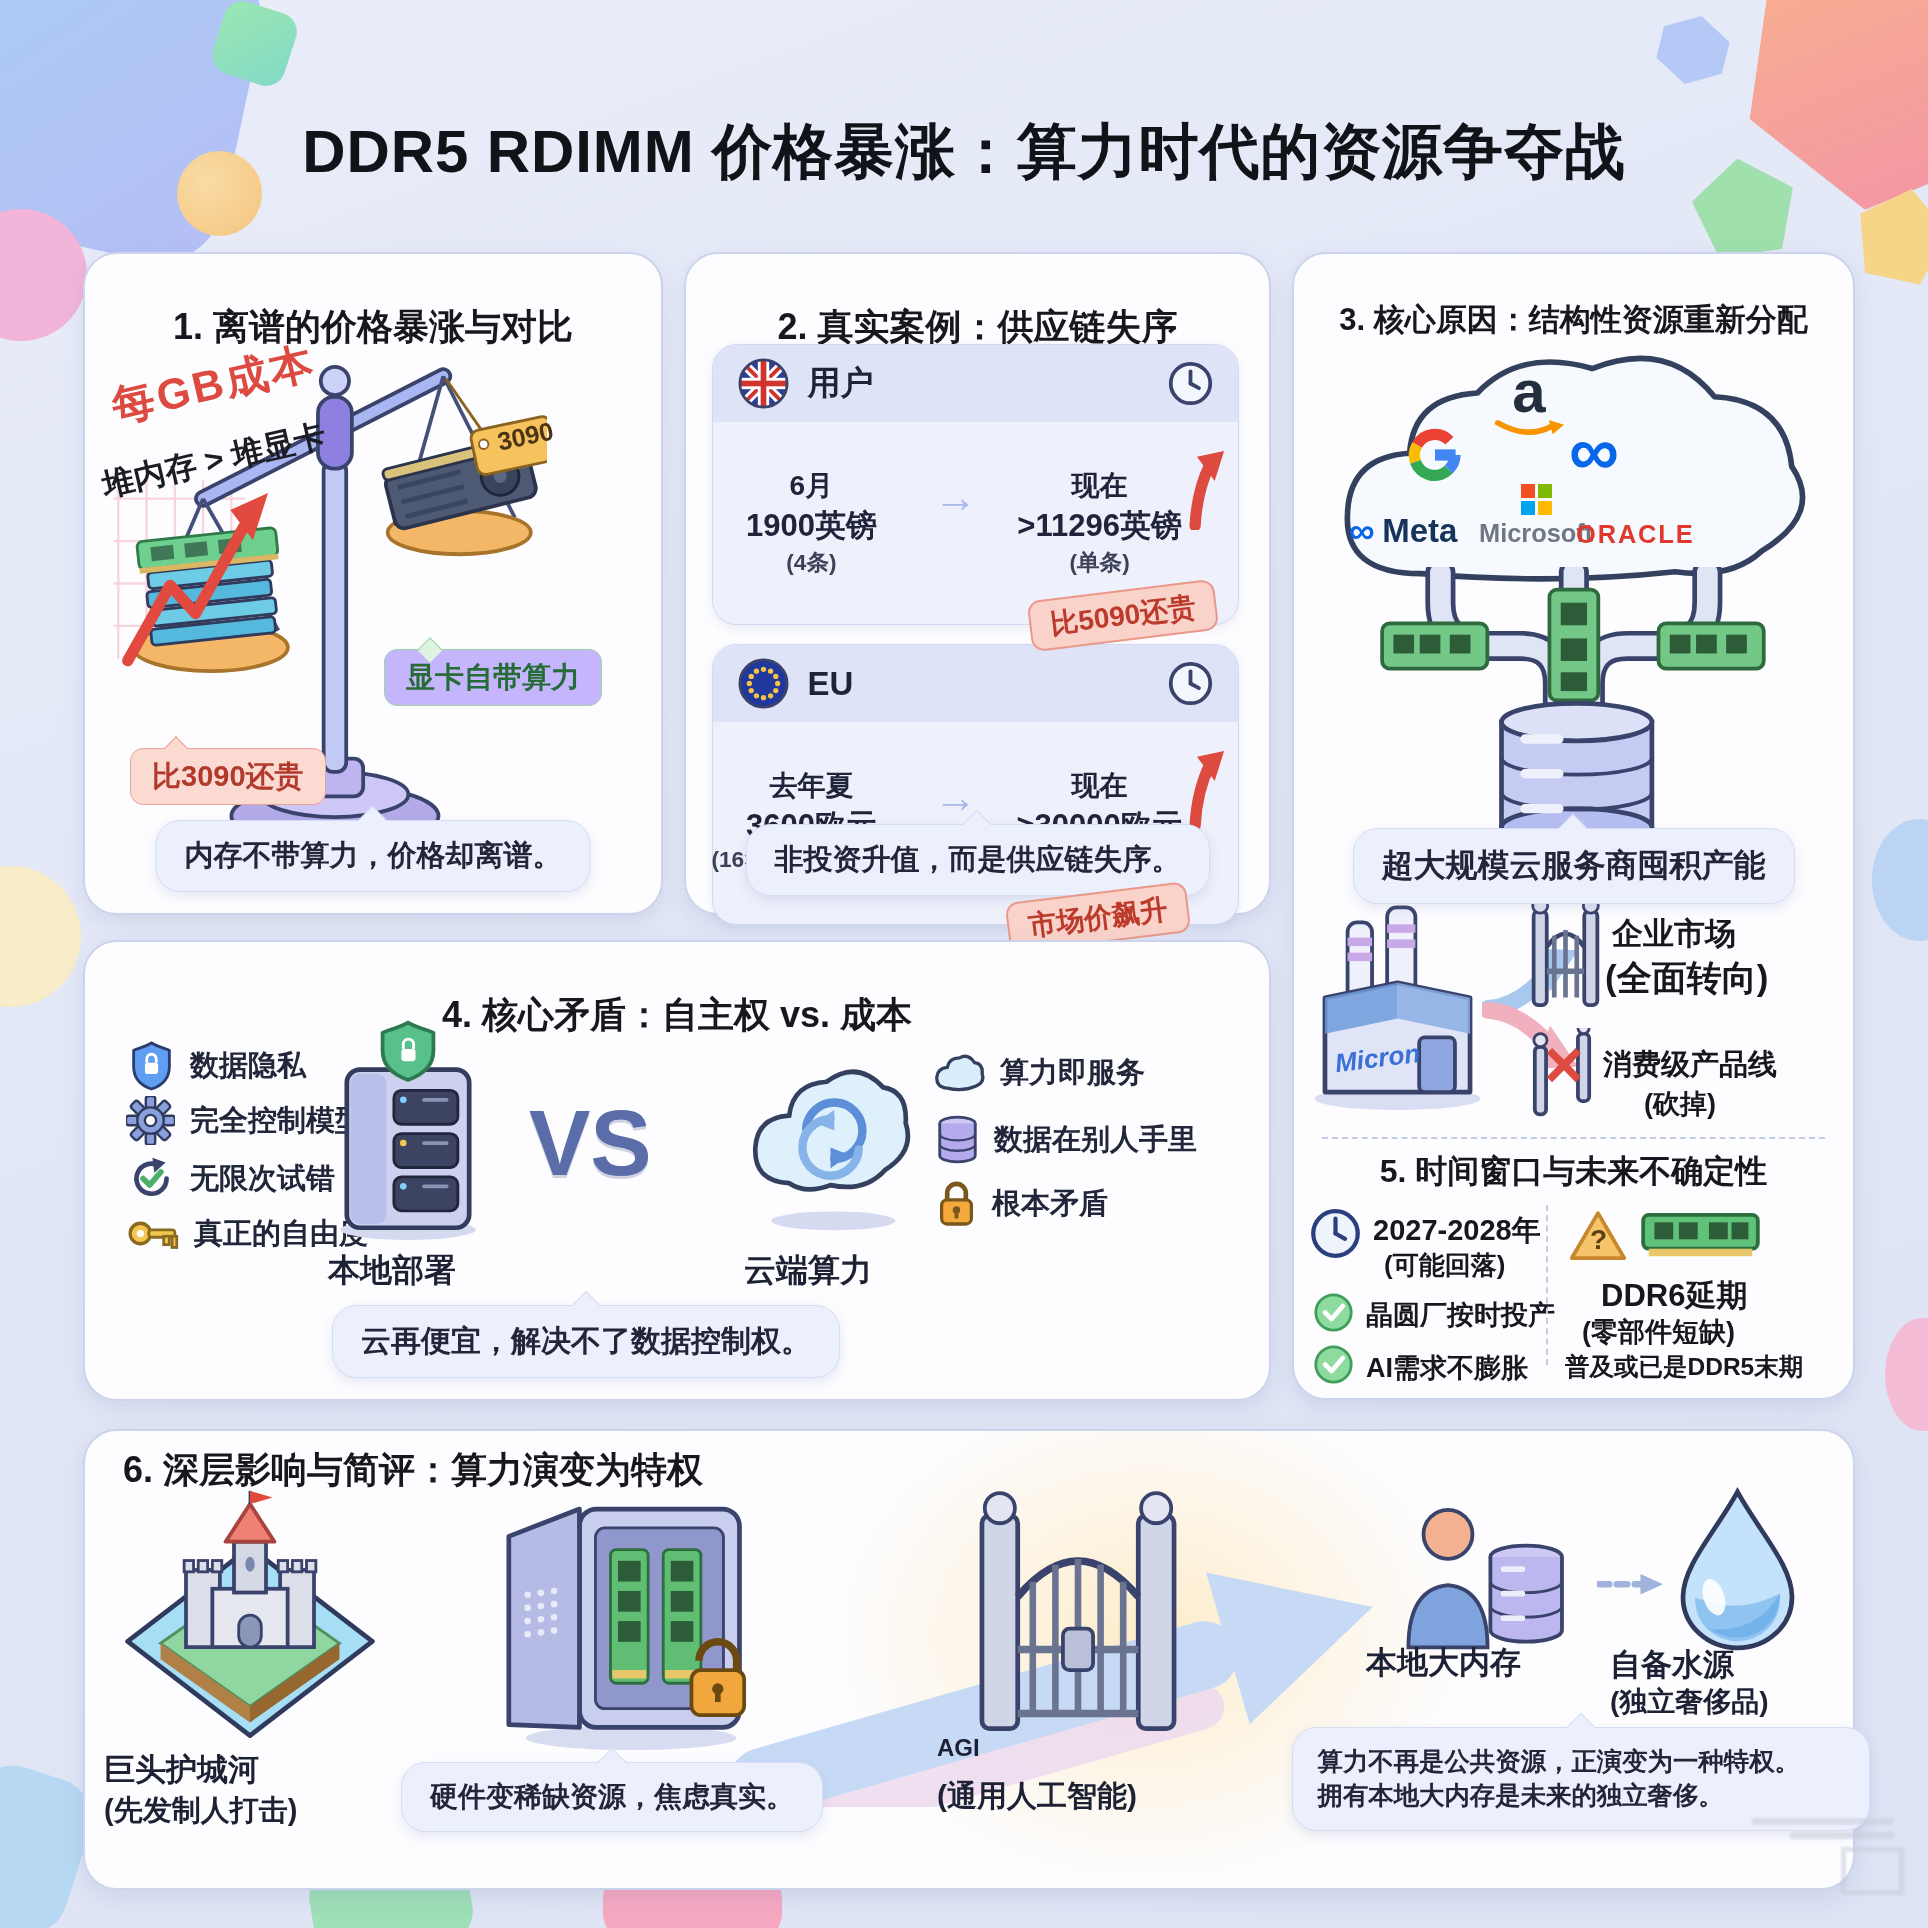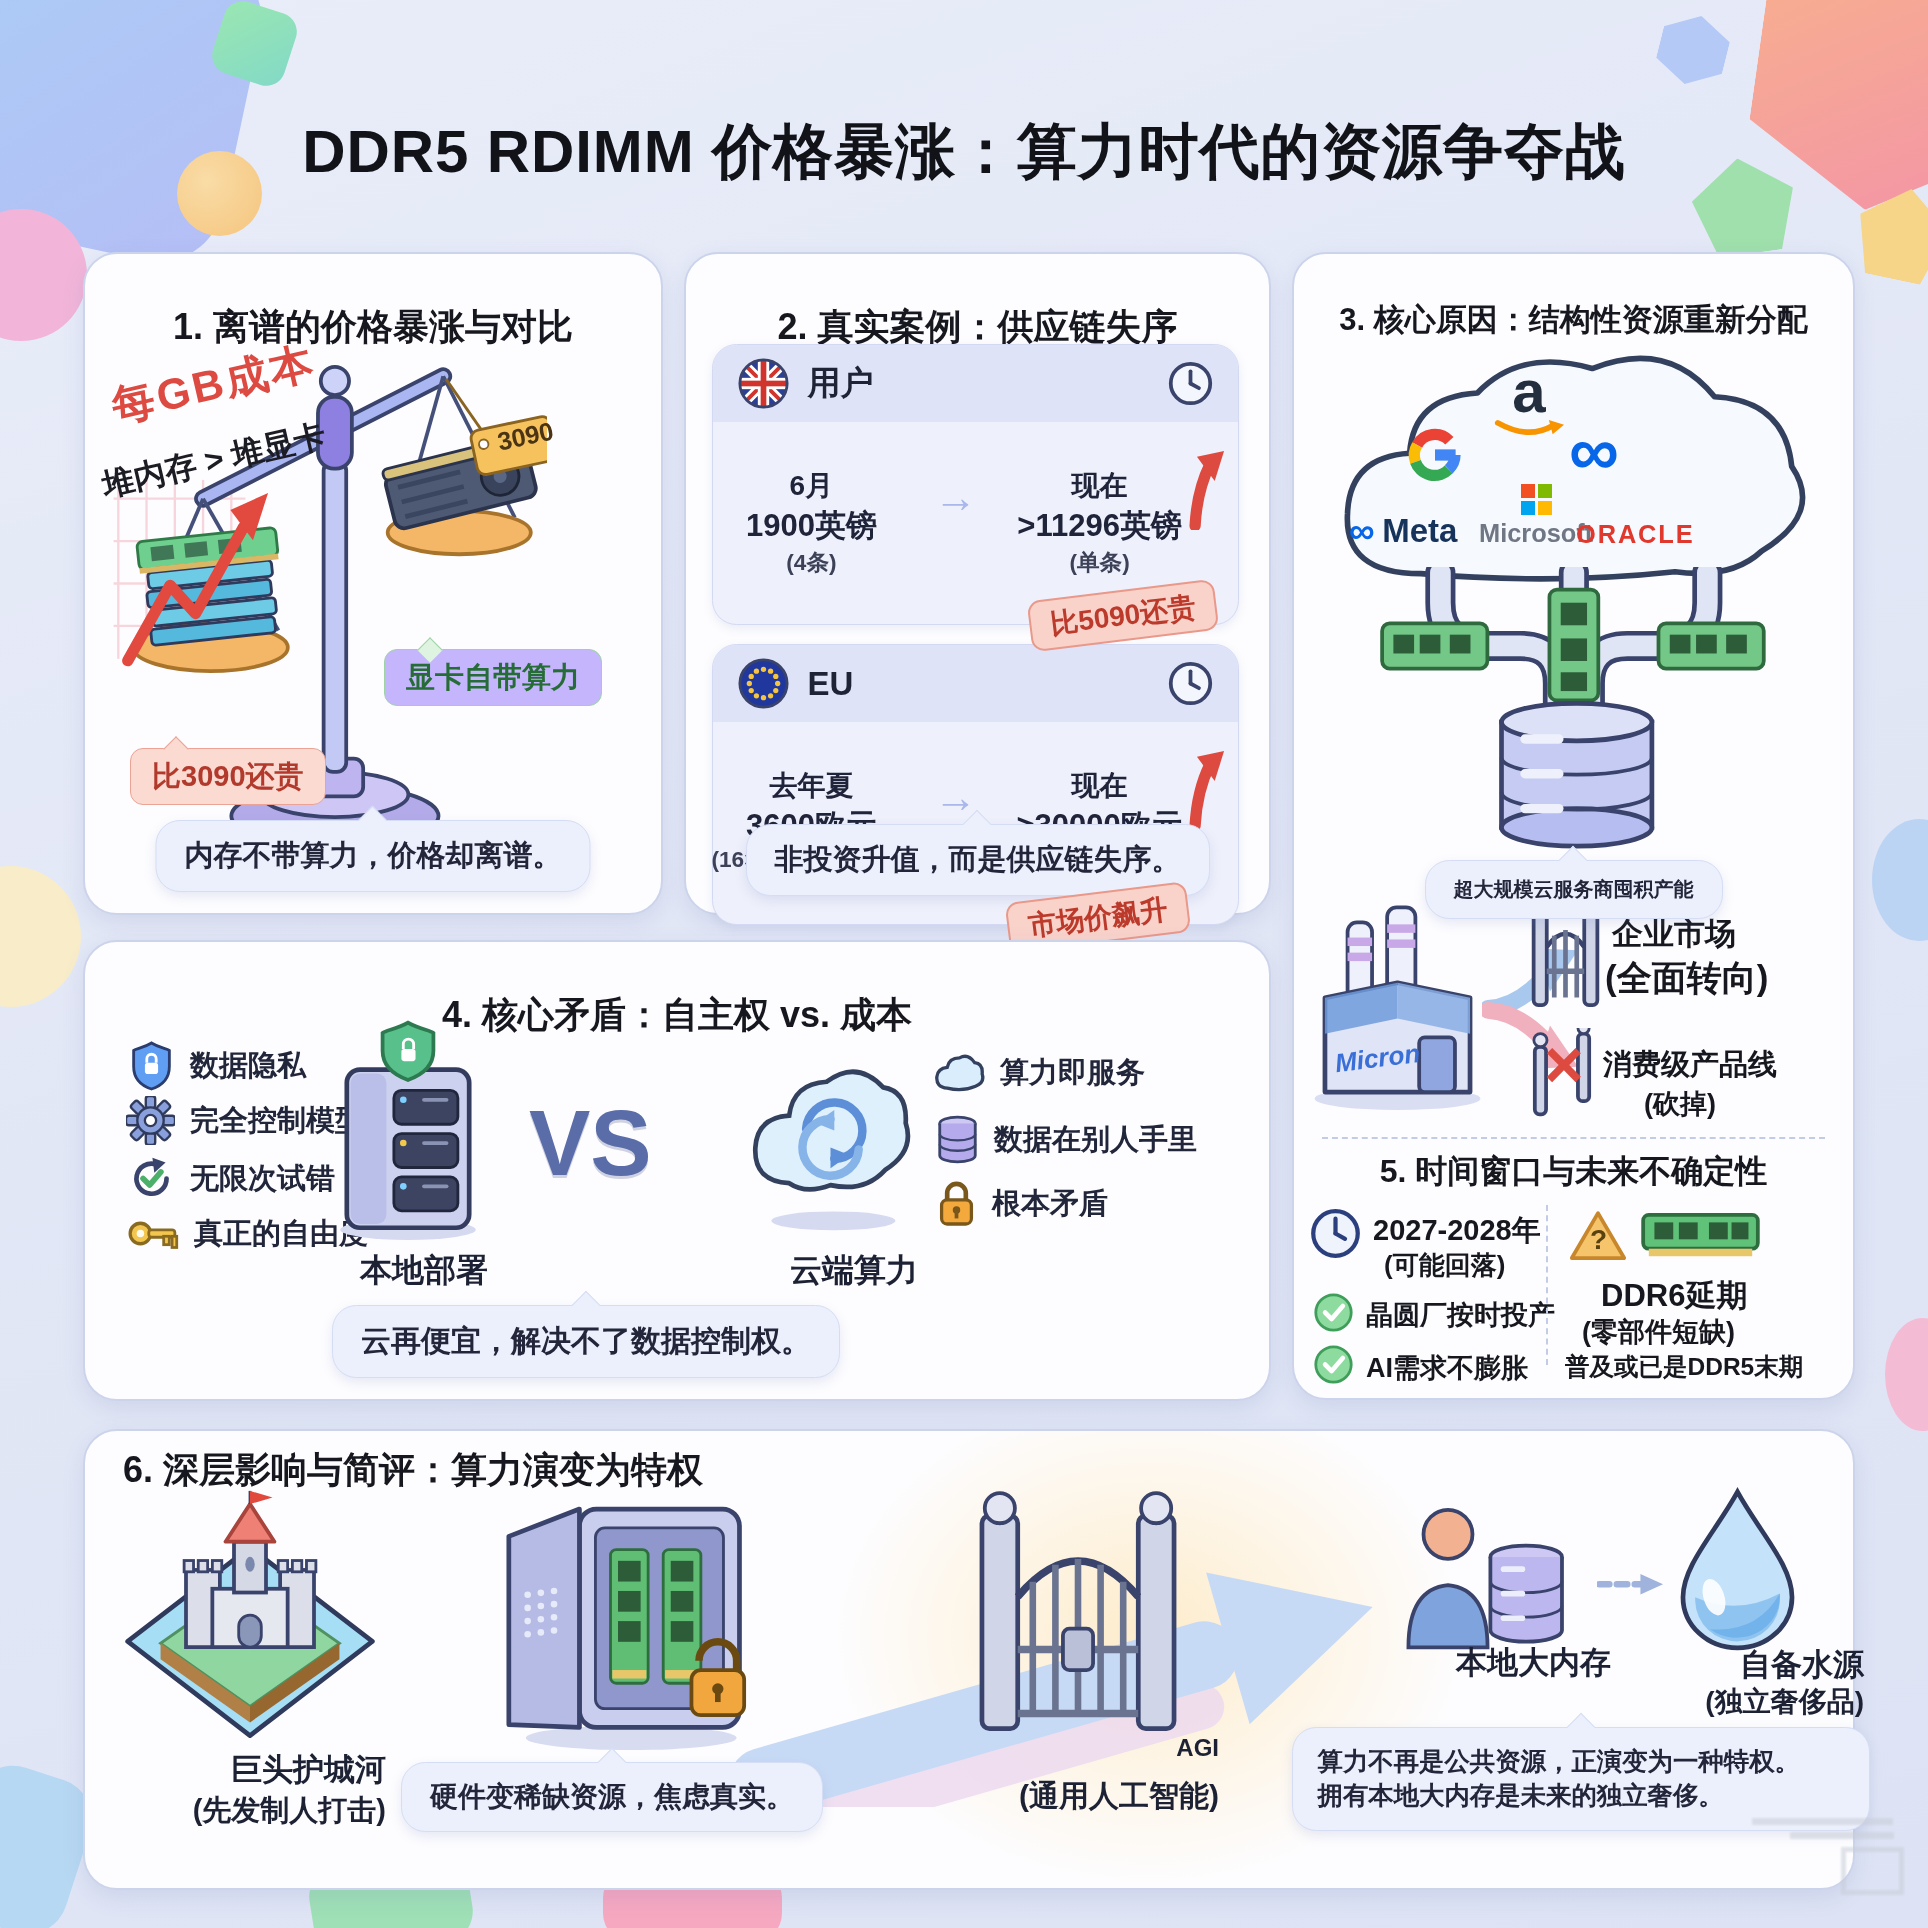--- a/index.html
+++ b/index.html
@@ -37,21 +37,21 @@
   .case-body{position:relative;display:flex;justify-content:center;align-items:flex-start;gap:22.6px;padding:24.5px 53px 9.4px 13px;}
   .ccol{text-align:center;min-width:200px;margin-top:20px;}
   .ccol .t1{font-size:28px;font-weight:800;}
   .ccol .t2{font-size:31px;font-weight:900;white-space:nowrap;}
   .ccol .t3{font-size:22.6px;font-weight:800;color:#3c4158;white-space:nowrap;}
   .carrow{font-size:43px;font-weight:900;color:#a9b7ea;margin-top:26px;}
   .uparrow{position:absolute;right:13px;top:24.5px;}
   
   .feat{display:flex;align-items:center;gap:15px;position:absolute;}
   .feat .ftext{font-size:29px;font-weight:900;color:#22263a;white-space:nowrap;}
-  .biglabel{position:absolute;font-size:32px;font-weight:900;color:#1d2134;text-align:right;}
+  .biglabel{position:absolute;font-size:32px;font-weight:900;color:#1d2134;text-align:left;}
   .vs{position:absolute;font-size:92px;font-weight:900;color:#5b6da8;text-shadow:0 2.8px 0 rgba(70,85,140,.25);}
   
   .logo{position:absolute;z-index:3;display:flex;align-items:center;gap:7.5px;}
   .s5text{position:absolute;font-weight:900;color:#17181f;white-space:nowrap;}
   .dashline{position:absolute;border-top:2.8px dashed #c3cce6;}
   .vdash{position:absolute;border-left:2.8px dashed #c3cce6;}
   .ms-grid{display:grid;grid-template-columns:14px 14px;grid-template-rows:14px 14px;gap:2.8px;}
   .wm{position:absolute;right:24.5px;bottom:26px;opacity:.55;filter:blur(0.9px);z-index:3;}
   .wm div{background:#c9cdd8;margin:7.5px 0;}
   .main-title{position:absolute;left:0;right:0;top:72px;text-align:center;font-size:60px;font-weight:900;
@@ -322,21 +322,21 @@
       <rect x="185" y="165" width="160" height="112" fill="#c5cbf3" stroke="#39436b" stroke-width="5"></rect>
       <ellipse cx="265" cy="277" rx="80" ry="20" fill="#b6bdf0" stroke="#39436b" stroke-width="5"></ellipse>
       <path d="M185 203 A80 18 0 0 0 345 203" fill="none" stroke="#39436b" stroke-width="4"></path>
       <path d="M185 240 A80 18 0 0 0 345 240" fill="none" stroke="#39436b" stroke-width="4"></path>
       <ellipse cx="265" cy="165" rx="80" ry="20" fill="#dde1f8" stroke="#39436b" stroke-width="5"></ellipse>
       <rect x="205" y="178" width="46" height="10" rx="5" fill="#eef1fb"></rect>
       <rect x="205" y="215" width="46" height="10" rx="5" fill="#eef1fb"></rect>
       <rect x="205" y="252" width="46" height="10" rx="5" fill="#eef1fb"></rect>
     </svg>
 
-    <div class="bubble" style="left:50%;transform:translateX(-50%);top:606px;white-space:nowrap;font-size:20px;">超大规模云服务商囤积产能</div>
+    <div class="bubble" style="left:50%;transform:translateX(-50%);top:574px;white-space:nowrap;font-size:32px;">超大规模云服务商囤积产能</div>
 
     <svg class="absolute" style="left:14px;top:642px;" width="179" height="215" viewBox="0 0 190 228">
       <ellipse cx="95" cy="215" rx="88" ry="12" fill="#d9def2"></ellipse>
       <rect x="42" y="28" width="26" height="82" rx="10" fill="#eef1fb" stroke="#39436b" stroke-width="4"></rect>
       <rect x="84" y="12" width="30" height="98" rx="10" fill="#eef1fb" stroke="#39436b" stroke-width="4"></rect>
       <rect x="42" y="44" width="26" height="9" fill="#c9a8e8"></rect>
         <rect x="42" y="60" width="26" height="9" fill="#c9a8e8"></rect>
       <rect x="84" y="30" width="30" height="9" fill="#c9a8e8"></rect>
         <rect x="84" y="46" width="30" height="9" fill="#c9a8e8"></rect>
       <polygon points="18,108 95,92 172,108 172,208 18,208" fill="#dfe4f6" stroke="#39436b" stroke-width="5" stroke-linejoin="round"></polygon>

